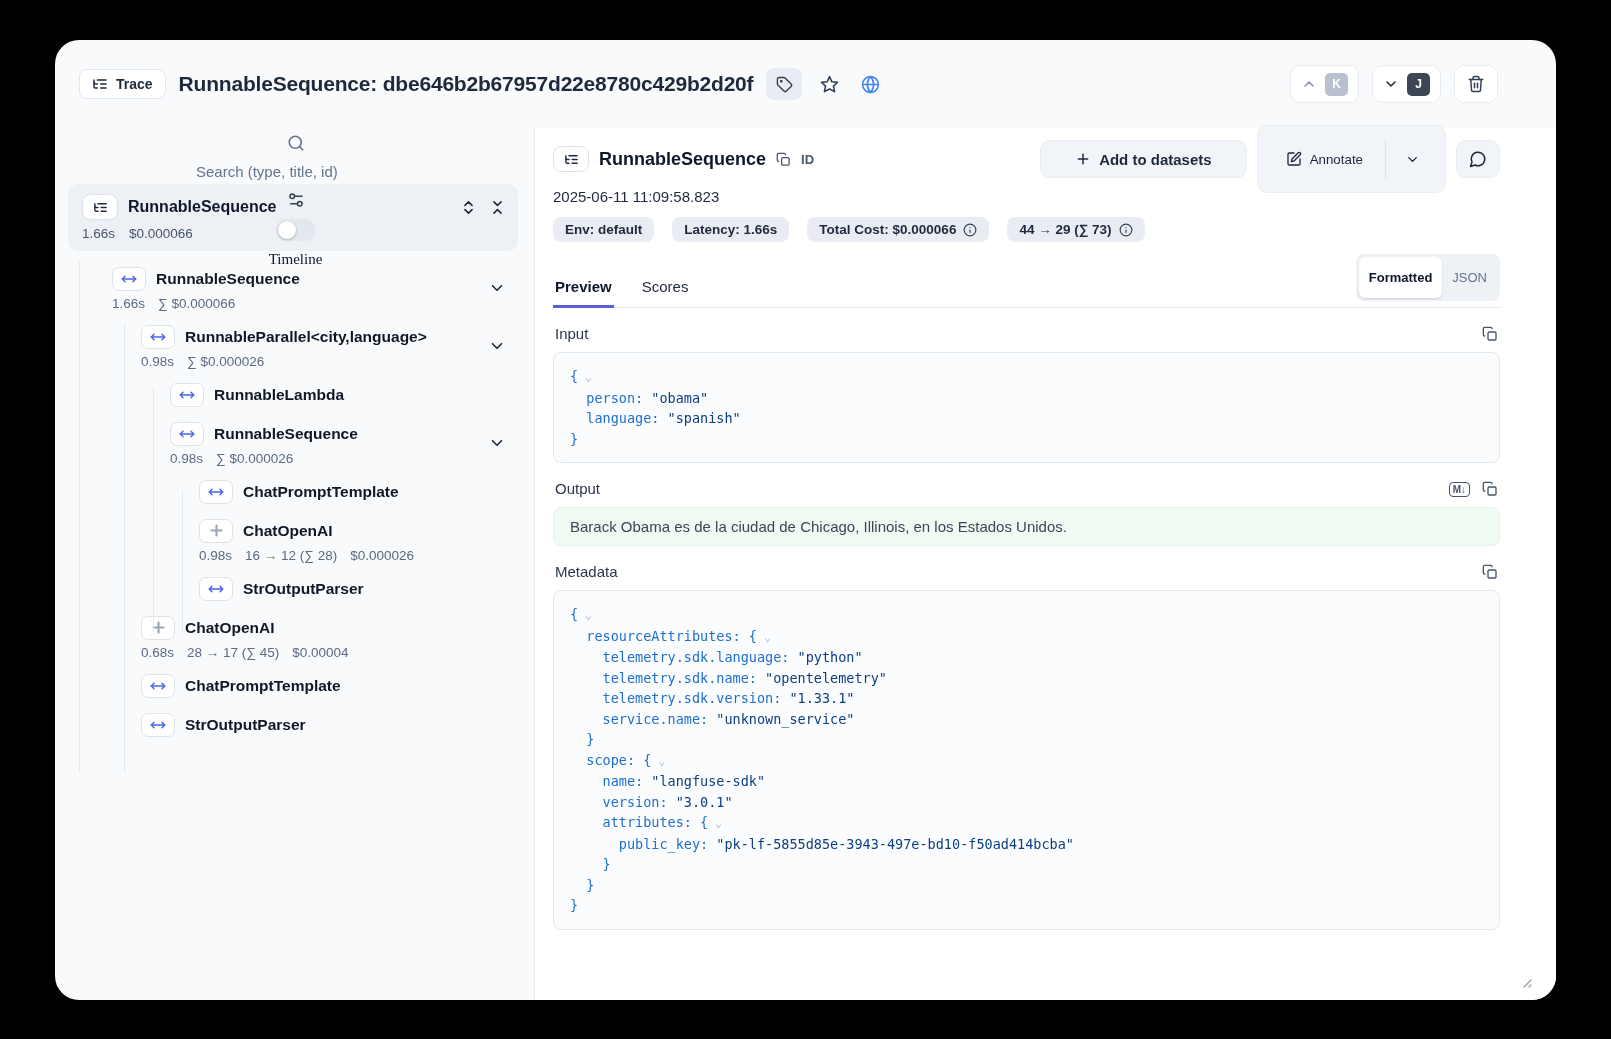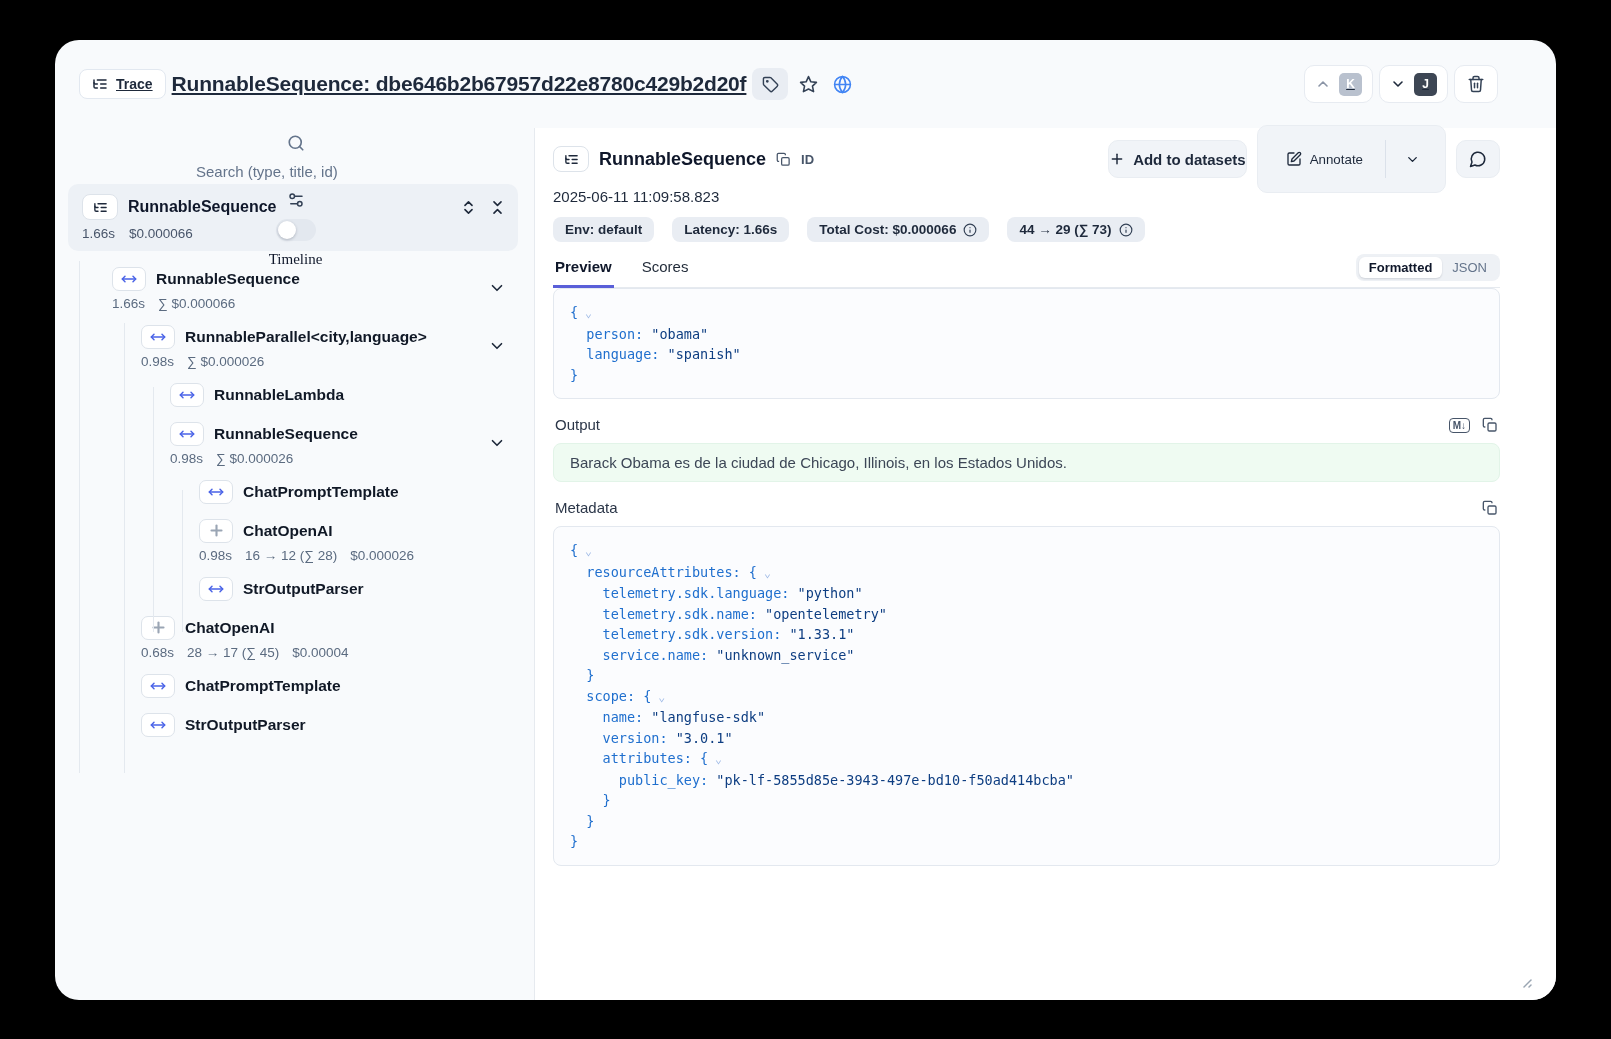--- a/index.html
+++ b/index.html
@@ -10,21 +10,21 @@
   .window{
     position:absolute;left:55px;top:40px;width:1501px;height:960px;
     background:#f8fafc;border-radius:24px;overflow:hidden;
     box-shadow:0 24px 70px rgba(0,0,0,.65);
   }
   svg{display:block;}
   button{font-family:inherit;border:none;background:none;padding:0;cursor:pointer;color:inherit;}
   .spacer{flex:1;}
 
   
-  .app-header{height:88px;display:flex;align-items:center;padding:0 58px 0 24px;gap:6px;text-decoration:underline;}
+  .app-header{height:88px;display:flex;align-items:center;padding:0 58px 0 24px;gap:13px;}
   .trace-badge{display:flex;align-items:center;gap:8px;background:#fff;border:1px solid #e2e8f0;
     border-radius:8px;padding:6px 12px;font-size:14px;font-weight:700;color:#1e293b;}
   .win-title{font-size:21px;font-weight:700;color:#1e293b;margin:0;letter-spacing:-.2px;white-space:nowrap;}
   .tag-btn{width:36px;height:32px;background:#e9edf3;border-radius:8px;display:flex;align-items:center;justify-content:center;}
   .icon-plain{display:flex;align-items:center;justify-content:center;width:28px;height:32px;}
   .nav-btn{display:flex;align-items:center;gap:8px;height:38px;padding:0 10px;background:#fff;
     border:1px solid #e7ebf1;border-radius:10px;}
   .keycap{width:23px;height:23px;border-radius:5px;display:flex;align-items:center;justify-content:center;
     font-size:12px;font-weight:700;color:#fff;}
   .keycap.light{background:#b9c1ce;}
@@ -61,39 +61,39 @@
   .node-line{display:flex;align-items:center;gap:10px;height:27px;}
   .node-badge.small{width:32px;height:22px;border-radius:7px;}
   .node-title{font-size:15.5px;font-weight:700;color:#101826;white-space:nowrap;}
   .node-metrics{margin-top:4px;font-size:13.5px;color:#5b6b80;display:flex;gap:13px;white-space:nowrap;}
   .row-chev{margin-left:auto;margin-right:12px;flex:none;}
 
   
   .rp-header{display:flex;align-items:center;gap:10px;height:42px;}
   .rp-title{font-size:18px;font-weight:700;color:#0f172a;margin:0;}
   .id-label{font-size:13px;color:#475569;font-weight:600;}
-  .btn-light{display:flex;align-items:center;gap:8px;height:38px;padding:0 0;background:#f1f4f8;
+  .btn-light{display:flex;align-items:center;gap:8px;height:38px;padding:0 34px;background:#f1f4f8;
     border:1px solid #e9edf2;border-radius:10px;font-size:15px;font-weight:600;color:#1e293b;}
   .split{display:flex;align-items:stretch;padding:14px;overflow:hidden;}
   .split .part{display:flex;align-items:center;gap:8px;padding:0 14px;}
   .split .sep{width:1px;background:#dbe1ea;}
   .split .chev-part{display:flex;align-items:center;padding:0 11px;}
   .icon-btn-sq{width:44px;height:38px;background:#f1f4f8;border:1px solid #e9edf2;border-radius:10px;
     display:flex;align-items:center;justify-content:center;}
 
   .timestamp{font-size:15px;color:#1e293b;margin:8px 0 12px;}
   .badges-row{display:flex;gap:18px;margin-bottom:12px;}
   .badge{display:flex;align-items:center;gap:7px;background:#e9edf3;border-radius:8px;padding:5px 12px;
     font-size:13.5px;font-weight:700;color:#1e293b;}
 
   .tabs-row{display:flex;align-items:flex-end;border-bottom:1px solid #e6eaef;margin-top:6px;}
   .tab{font-size:15px;color:#1f2937;padding:0 2px 10px;margin-right:26px;border-bottom:3px solid transparent;margin-bottom:-1px;}
   .tab.active{font-weight:700;color:#0f172a;border-bottom-color:#5a5fd8;}
   .segmented{margin-left:auto;margin-bottom:6px;background:#eef1f5;border-radius:8px;padding:3px;display:flex;}
-  .seg{padding:3px 10px;font-size:13px;color:#64748b;border-radius:6px;}
+  .seg{padding:13px 10px;font-size:13px;color:#64748b;border-radius:6px;}
   .seg.active{background:#fff;color:#0f172a;font-weight:700;box-shadow:0 1px 2px rgba(15,23,42,.14);}
 
   .section-head{display:flex;align-items:center;margin:17px 2px 10px;font-size:15px;color:#2b3648;}
   .section-head .icons{margin-left:auto;display:flex;gap:12px;align-items:center;}
   .md-chip{border:1.5px solid #475569;border-radius:4px;font-size:10px;font-weight:700;color:#475569;
     padding:1px 3px;line-height:12px;}
   .code-box{border:1px solid #e3e8ef;background:#fbfcfe;border-radius:8px;padding:13px 16px;
     font-family:"DejaVu Sans Mono","Liberation Mono",monospace;font-size:13.5px;line-height:20.5px;}
   .code-line{white-space:pre;}
   .seg-b{color:#1f6fce;}
@@ -521,20 +521,33 @@
 
       <div class="tabs-row">
         <button class="tab active">Preview</button>
         <button class="tab">Scores</button>
         <div class="segmented">
           <button class="seg active">Formatted</button>
           <button class="seg">JSON</button>
         </div>
       </div>
 
+      <div class="section-head">
+        <span>Input</span>
+        <span class="icons">
+          <button>
+            <span>
+              <svg width="16" height="16" viewBox="0 0 24 24" fill="none" stroke="#475569" stroke-width="2">
+                  <rect x="9" y="9" width="12" height="12" rx="2"></rect>
+                  <path d="M5 15H4a2 2 0 0 1-2-2V4a2 2 0 0 1 2-2h9a2 2 0 0 1 2 2v1"></path>
+                </svg>
+            </span>
+          </button>
+        </span>
+      </div>
       <div class="code-box" id="input-code">
           <div class="code-line"><span class="seg-b">{</span><span class="seg-c"> ⌄</span></div>
           <div class="code-line"><span class="seg-k">  person:</span><span class="seg-s"> "obama"</span></div>
           <div class="code-line"><span class="seg-k">  language:</span><span class="seg-s"> "spanish"</span></div>
           <div class="code-line"><span class="seg-b">}</span></div>
         </div>
 
       <div class="section-head">
         <span>Output</span>
         <span class="icons">

